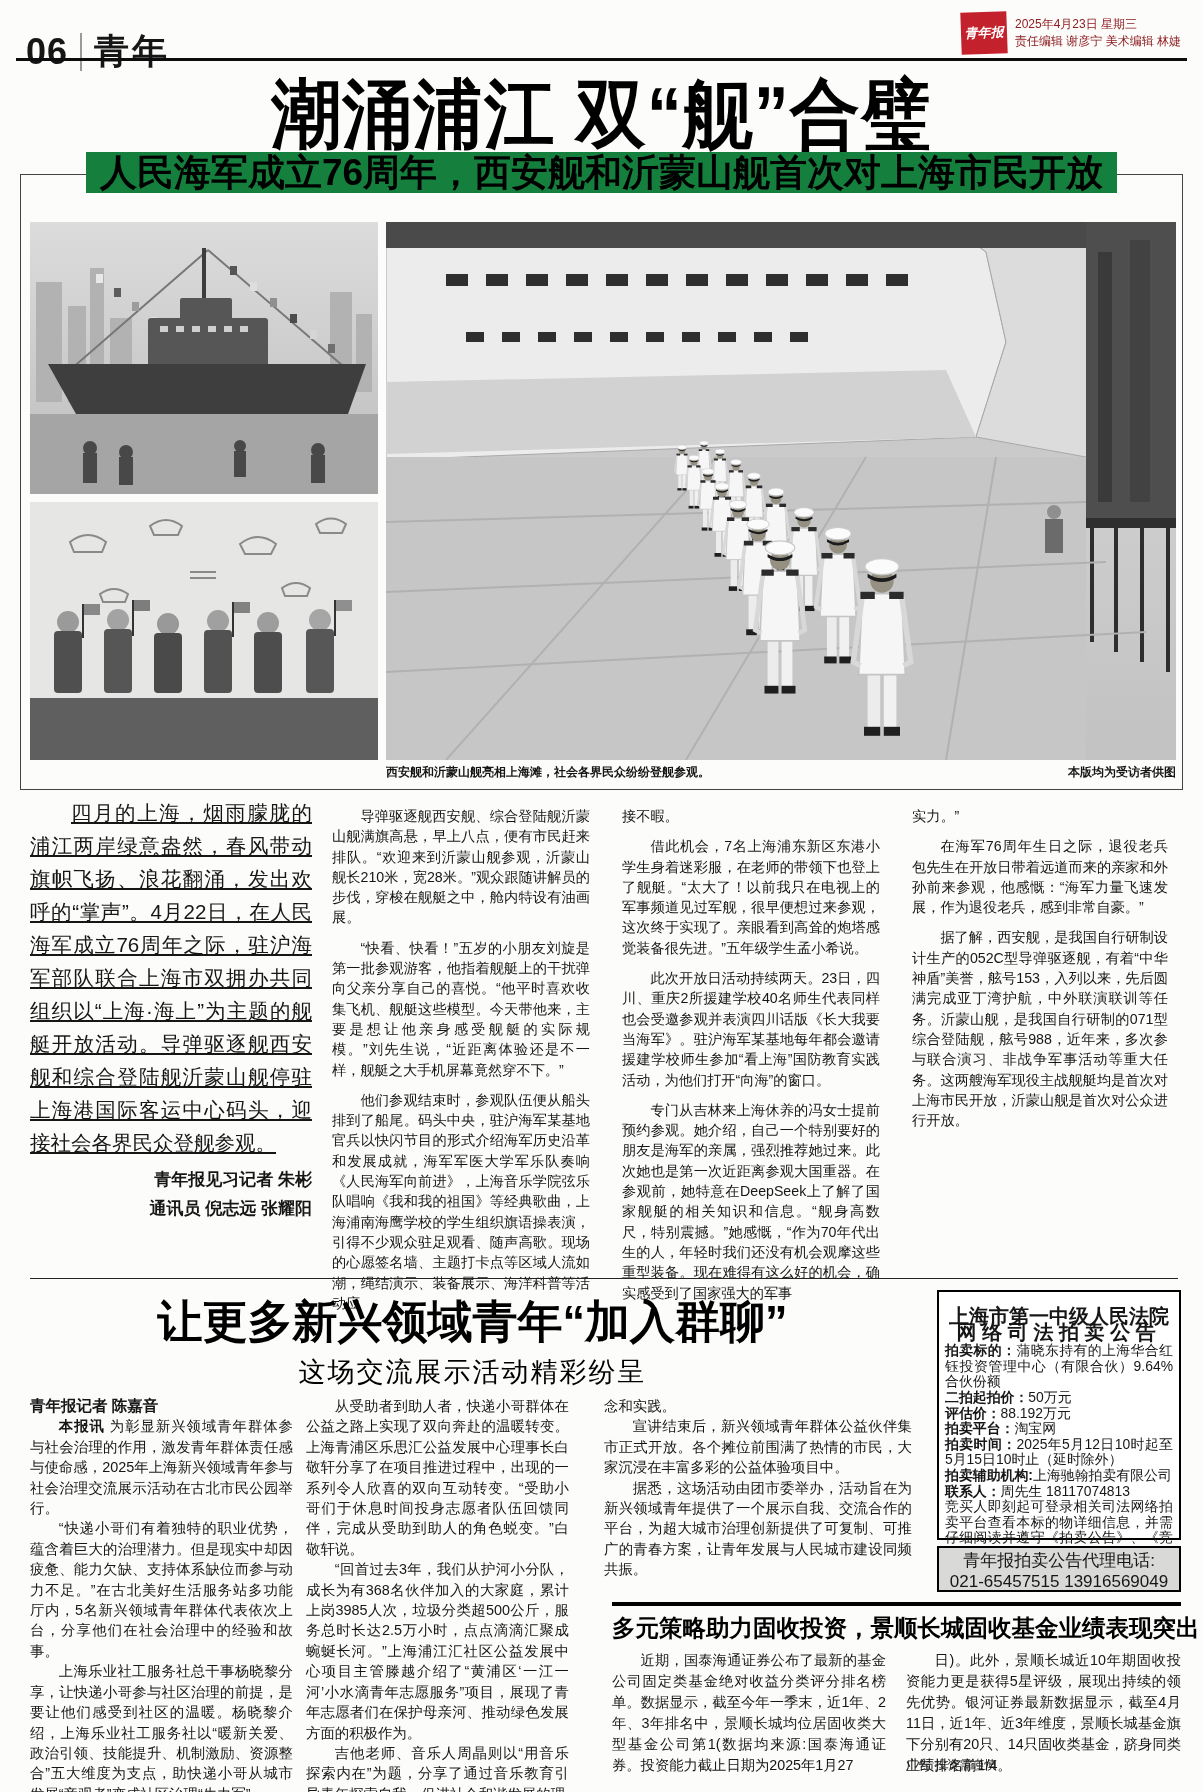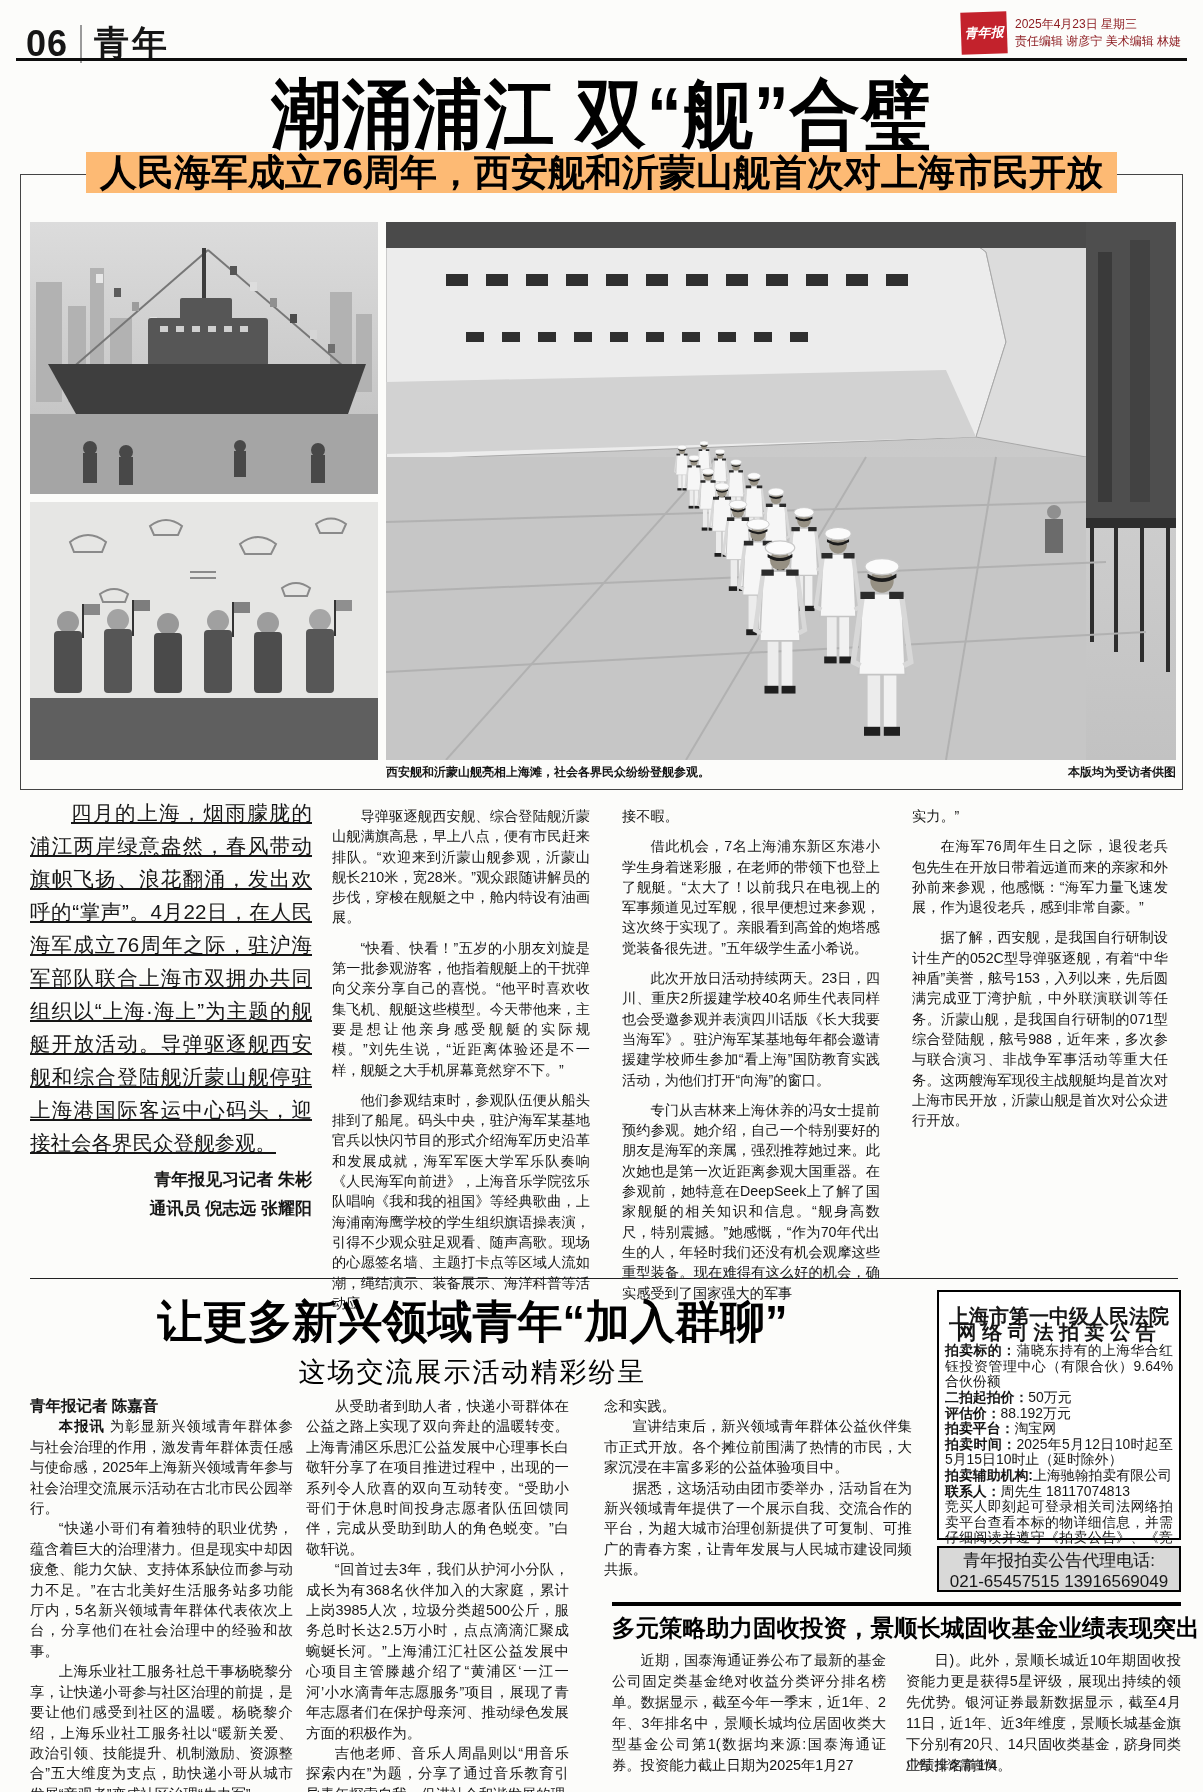--- a/index.html
+++ b/index.html
@@ -1,35 +1,35 @@
 <!DOCTYPE html>
 <html><head>
 <meta charset="utf-8">
 <style>
   html,body{margin:0;padding:0;background:#dedede;}
   #page{position:relative;width:1203px;height:1792px;margin:0 auto;background:#fcfcfa;
         font-family:"Liberation Sans","DejaVu Sans",sans-serif;color:#161616;overflow:hidden;}
   .abs{position:absolute;}
   .just{text-align:justify;text-justify:inter-ideograph;}
   
-  .hdr-left{left:26px;top:20px;display:flex;align-items:center;gap:12px;}
+  .hdr-left{left:26px;top:28px;display:flex;align-items:center;gap:12px;}
   .pg{font-size:36px;font-weight:bold;letter-spacing:1px;}
   .vbar{width:2px;height:38px;background:#9a9a9a;}
   .sec{font-size:35px;font-weight:bold;letter-spacing:3px;}
   .hdr-right{right:22px;top:12px;display:flex;gap:8px;align-items:flex-start;}
   .logo{width:46px;height:42px;background:#c3222c;color:#fff;display:flex;align-items:center;justify-content:center;
         font-size:13px;font-weight:bold;line-height:14px;text-align:center;transform:rotate(-2deg);font-style:italic;}
   .hdr-meta{font-size:12px;line-height:17px;color:#8d1d22;padding-top:4px;}
   .toprule{left:16px;right:16px;top:58px;height:3px;background:#0d0d0d;}
   
   .headline{left:0;right:0;top:64px;text-align:center;font-size:70px;font-weight:900;letter-spacing:1px;color:#000;
             transform:scaleY(1.08);transform-origin:top;white-space:nowrap;}
   .lead-frame{left:20px;top:174px;width:1161px;height:614px;border:1px solid #444;}
   .subhead{left:0;right:0;top:148px;text-align:center;font-size:37px;font-weight:700;margin:0;color:#000;white-space:nowrap;}
-  .subhead span{background:#fdba74;padding:0 14px;text-align:right;}
+  .subhead span{background:#15803d;padding:0 14px;text-align:right;}
   .photo{overflow:hidden;background:#c9c9c9;}
   .photo svg{display:block;}
   .caprow{left:386px;width:790px;top:764px;display:flex;justify-content:space-between;font-size:12px;font-weight:700;}
   
   .col{top:796px;height:478px;font-size:14.2px;line-height:20.3px;}
   .col p{margin:10px;text-indent:2em;}
   .col p.cont{text-indent:0;}
   .lede{left:30px;width:282px;font-size:20.5px;line-height:33px;}
   .lede p{margin:0;text-indent:2em;text-decoration:underline;}
   .byline{margin-top:6px;text-align:right;font-weight:bold;font-size:17px;line-height:29px;}

